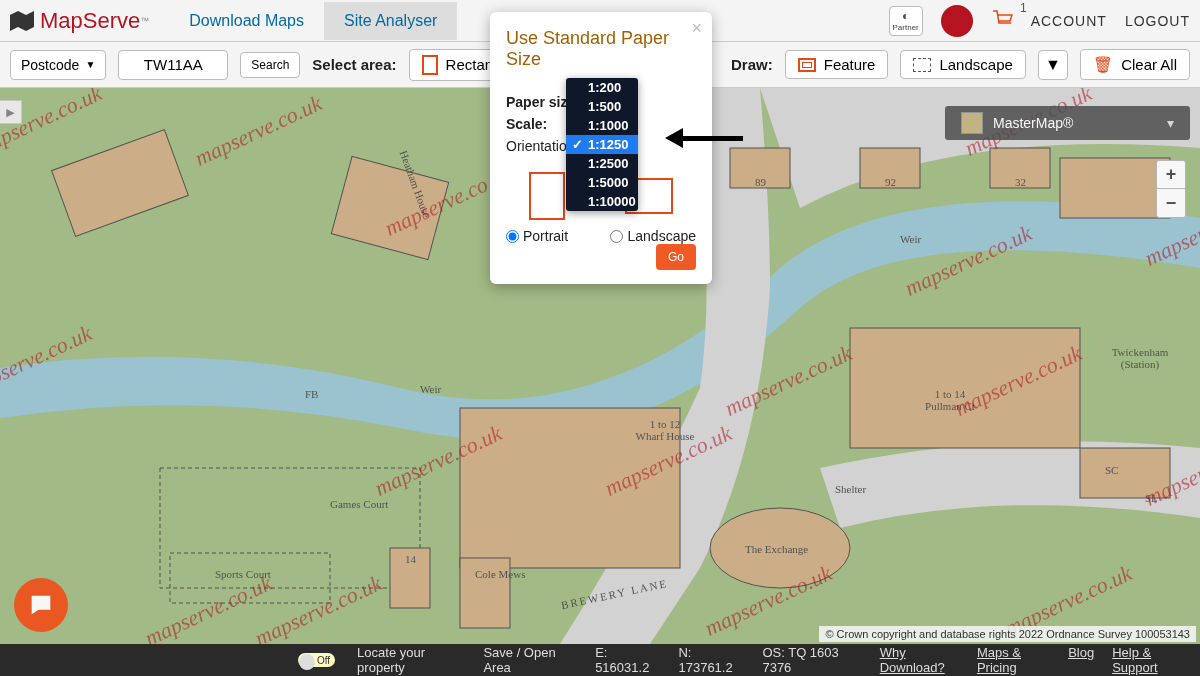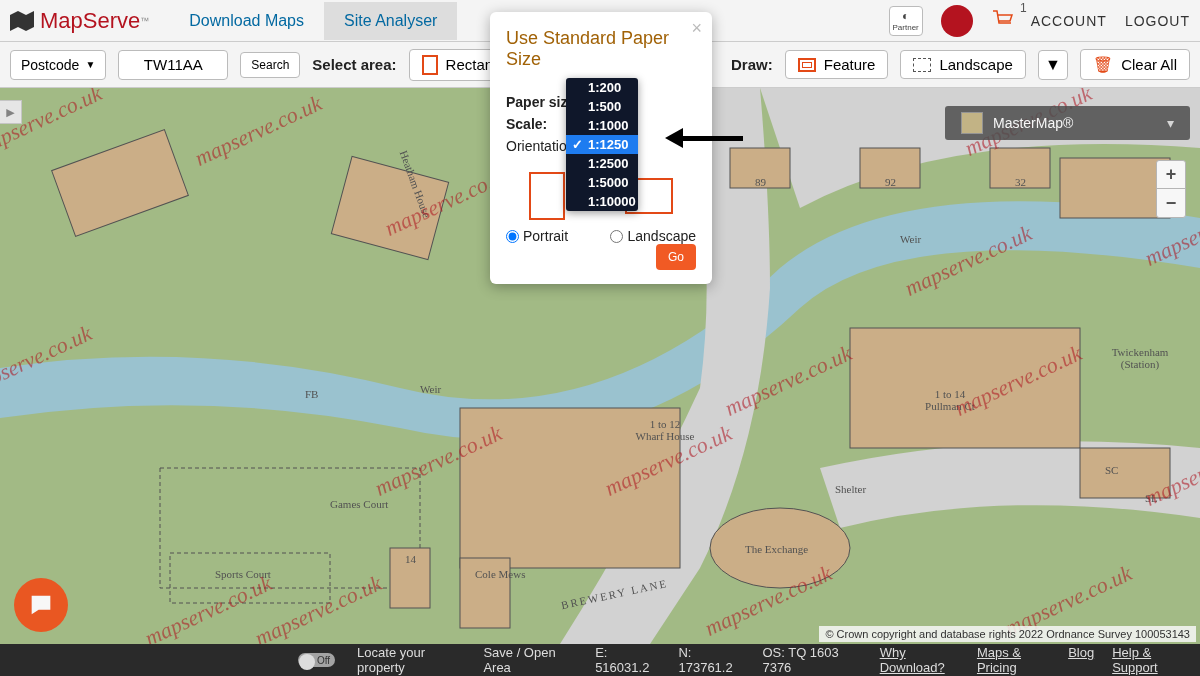--- a/index.html
+++ b/index.html
@@ -53,21 +53,21 @@
 .scale-dd{position:absolute;top:78px;left:566px;width:72px;background:#0f172a;border-radius:3px;box-shadow:0 2px 8px rgba(0,0,0,.4);overflow:hidden;z-index:50}
 .scale-opt{color:#fff;font-size:13px;padding:2px 8px 2px 22px;font-weight:bold;cursor:pointer;position:relative}
 .scale-opt.sel{background:#1e7cf0}
 .scale-opt.sel:before{content:"✓";position:absolute;left:6px}
 .arrow-annot{position:absolute;top:128px;left:665px;display:flex;align-items:center}
 .arrow-line{width:60px;height:5px;background:#000}
 .arrow-head{width:0;height:0;border-right:18px solid #000;border-top:10px solid transparent;border-bottom:10px solid transparent}
 .chat-fab{position:absolute;bottom:12px;left:14px;width:54px;height:54px;border-radius:50%;background:#f15a24;display:flex;align-items:center;justify-content:center}
 .chat-fab svg{width:28px;height:28px;fill:#fff}
 .footer{height:32px;background:#2a2a2a;color:#ddd;display:flex;align-items:center;padding:0 14px;font-size:13px;gap:22px}
-.footer .toggle{background:#a3a3a3;border-radius:10px;width:42px;height:14px;position:relative}
+.footer .toggle{background:#fef9c3;border-radius:10px;width:42px;height:14px;position:relative}
 .footer .toggle:before{position:absolute;right:4px;top:1px;font-size:10px;color:#333}
 .footer .knob{position:absolute;left:1px;top:1px;width:16px;height:16px;background:#ddd;border-radius:50%}
 .footer-right{margin-left:auto;display:flex;gap:18px}
 .footer a{color:#ddd;text-decoration:underline}
 .maptxt{position:absolute;font-size:11px;color:#555;font-family:Georgia,serif;pointer-events:none}
 .dim{position:absolute;inset:0;background:rgba(0,0,0,.03);pointer-events:none}
 </style>
 </head>
 <body>
 

